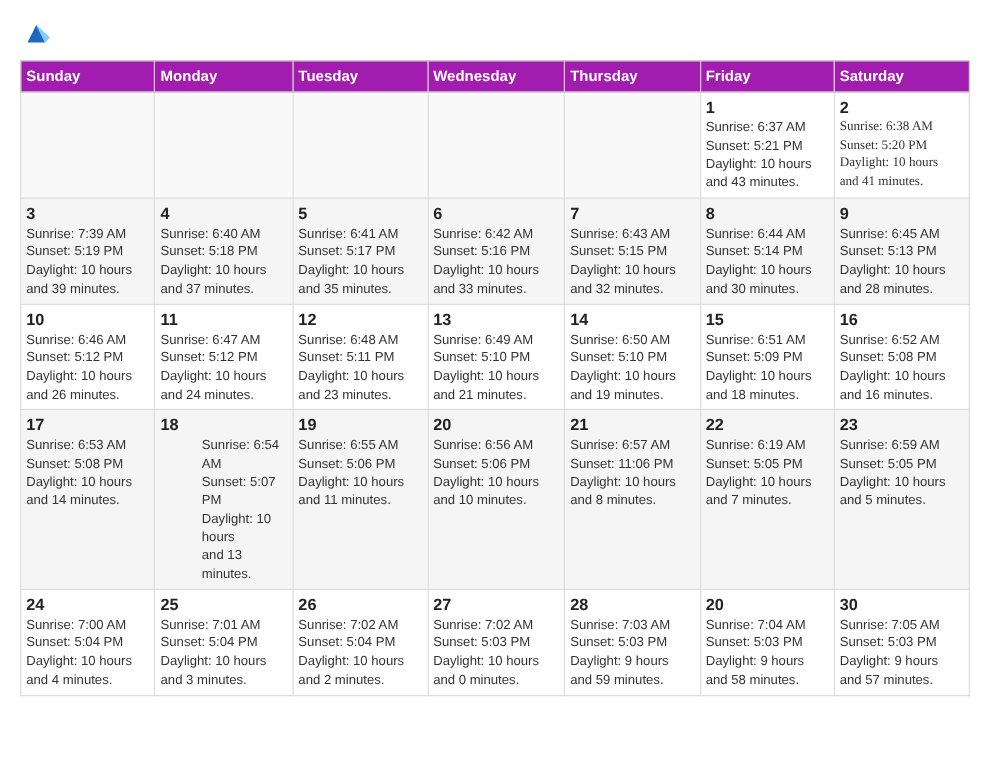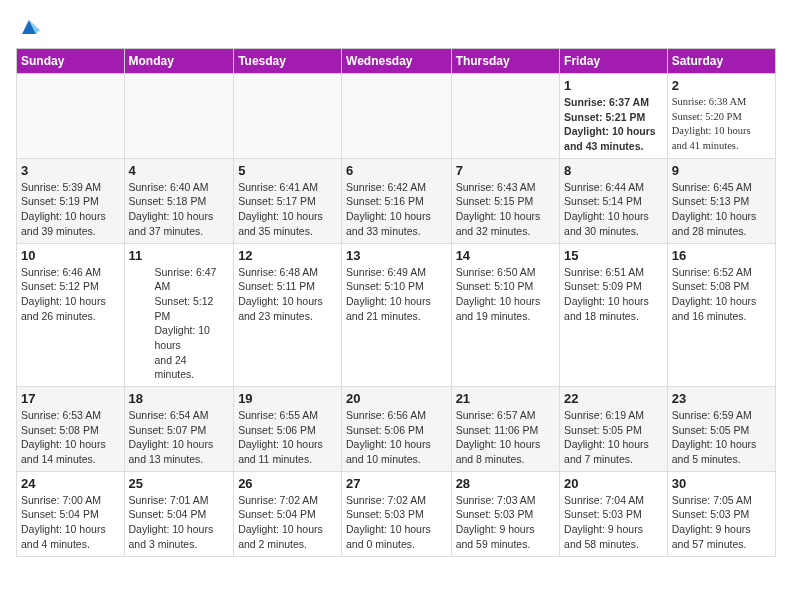--- a/index.html
+++ b/index.html
@@ -118,37 +118,37 @@
   </thead>
   <tbody id="calendar-body">
       <tr>
         <td class="empty"></td>
         <td class="empty"></td>
         <td class="empty"></td>
         <td class="empty"></td>
         <td class="empty"></td>
         <td>
           <span class="day-num">1</span>
-          <div class="day-detail" style="white-space: pre-line; font-weight: bold;">Sunrise: 6:37 AM
+          <div class="day-detail" style="white-space: pre-line;">Sunrise: 6:37 AM
 Sunset: 5:21 PM
 Daylight: 10 hours
 and 43 minutes.</div>
         </td>
         <td>
           <span class="day-num">2</span>
           <div class="day-detail" style="white-space: pre-line; font-family: Liberation Serif, serif;">Sunrise: 6:38 AM
 Sunset: 5:20 PM
 Daylight: 10 hours
 and 41 minutes.</div>
         </td>
       </tr>
       <tr>
         <td>
           <span class="day-num">3</span>
-          <div class="day-detail" style="white-space: pre-line;">Sunrise: 5:39 AM
+          <div class="day-detail" style="white-space: pre-line;">Sunrise: 7:39 AM
 Sunset: 5:19 PM
 Daylight: 10 hours
 and 39 minutes.</div>
         </td>
         <td>
           <span class="day-num">4</span>
           <div class="day-detail" style="white-space: pre-line;">Sunrise: 6:40 AM
 Sunset: 5:18 PM
 Daylight: 10 hours
 and 37 minutes.</div>
@@ -192,21 +192,21 @@
       <tr>
         <td>
           <span class="day-num">10</span>
           <div class="day-detail" style="white-space: pre-line;">Sunrise: 6:46 AM
 Sunset: 5:12 PM
 Daylight: 10 hours
 and 26 minutes.</div>
         </td>
         <td>
           <span class="day-num">11</span>
-          <div class="day-detail" style="white-space: pre-line; margin-left: 26px;">Sunrise: 6:47 AM
+          <div class="day-detail" style="white-space: pre-line;">Sunrise: 6:47 AM
 Sunset: 5:12 PM
 Daylight: 10 hours
 and 24 minutes.</div>
         </td>
         <td>
           <span class="day-num">12</span>
           <div class="day-detail" style="white-space: pre-line;">Sunrise: 6:48 AM
 Sunset: 5:11 PM
 Daylight: 10 hours
 and 23 minutes.</div>
@@ -243,21 +243,21 @@
       <tr>
         <td>
           <span class="day-num">17</span>
           <div class="day-detail" style="white-space: pre-line;">Sunrise: 6:53 AM
 Sunset: 5:08 PM
 Daylight: 10 hours
 and 14 minutes.</div>
         </td>
         <td>
           <span class="day-num">18</span>
-          <div class="day-detail" style="white-space: pre-line;">Sunrise: 6:54 AM
+          <div class="day-detail" style="white-space: pre-line; margin-left: 33px;">Sunrise: 6:54 AM
 Sunset: 5:07 PM
 Daylight: 10 hours
 and 13 minutes.</div>
         </td>
         <td>
           <span class="day-num">19</span>
           <div class="day-detail" style="white-space: pre-line;">Sunrise: 6:55 AM
 Sunset: 5:06 PM
 Daylight: 10 hours
 and 11 minutes.</div>

